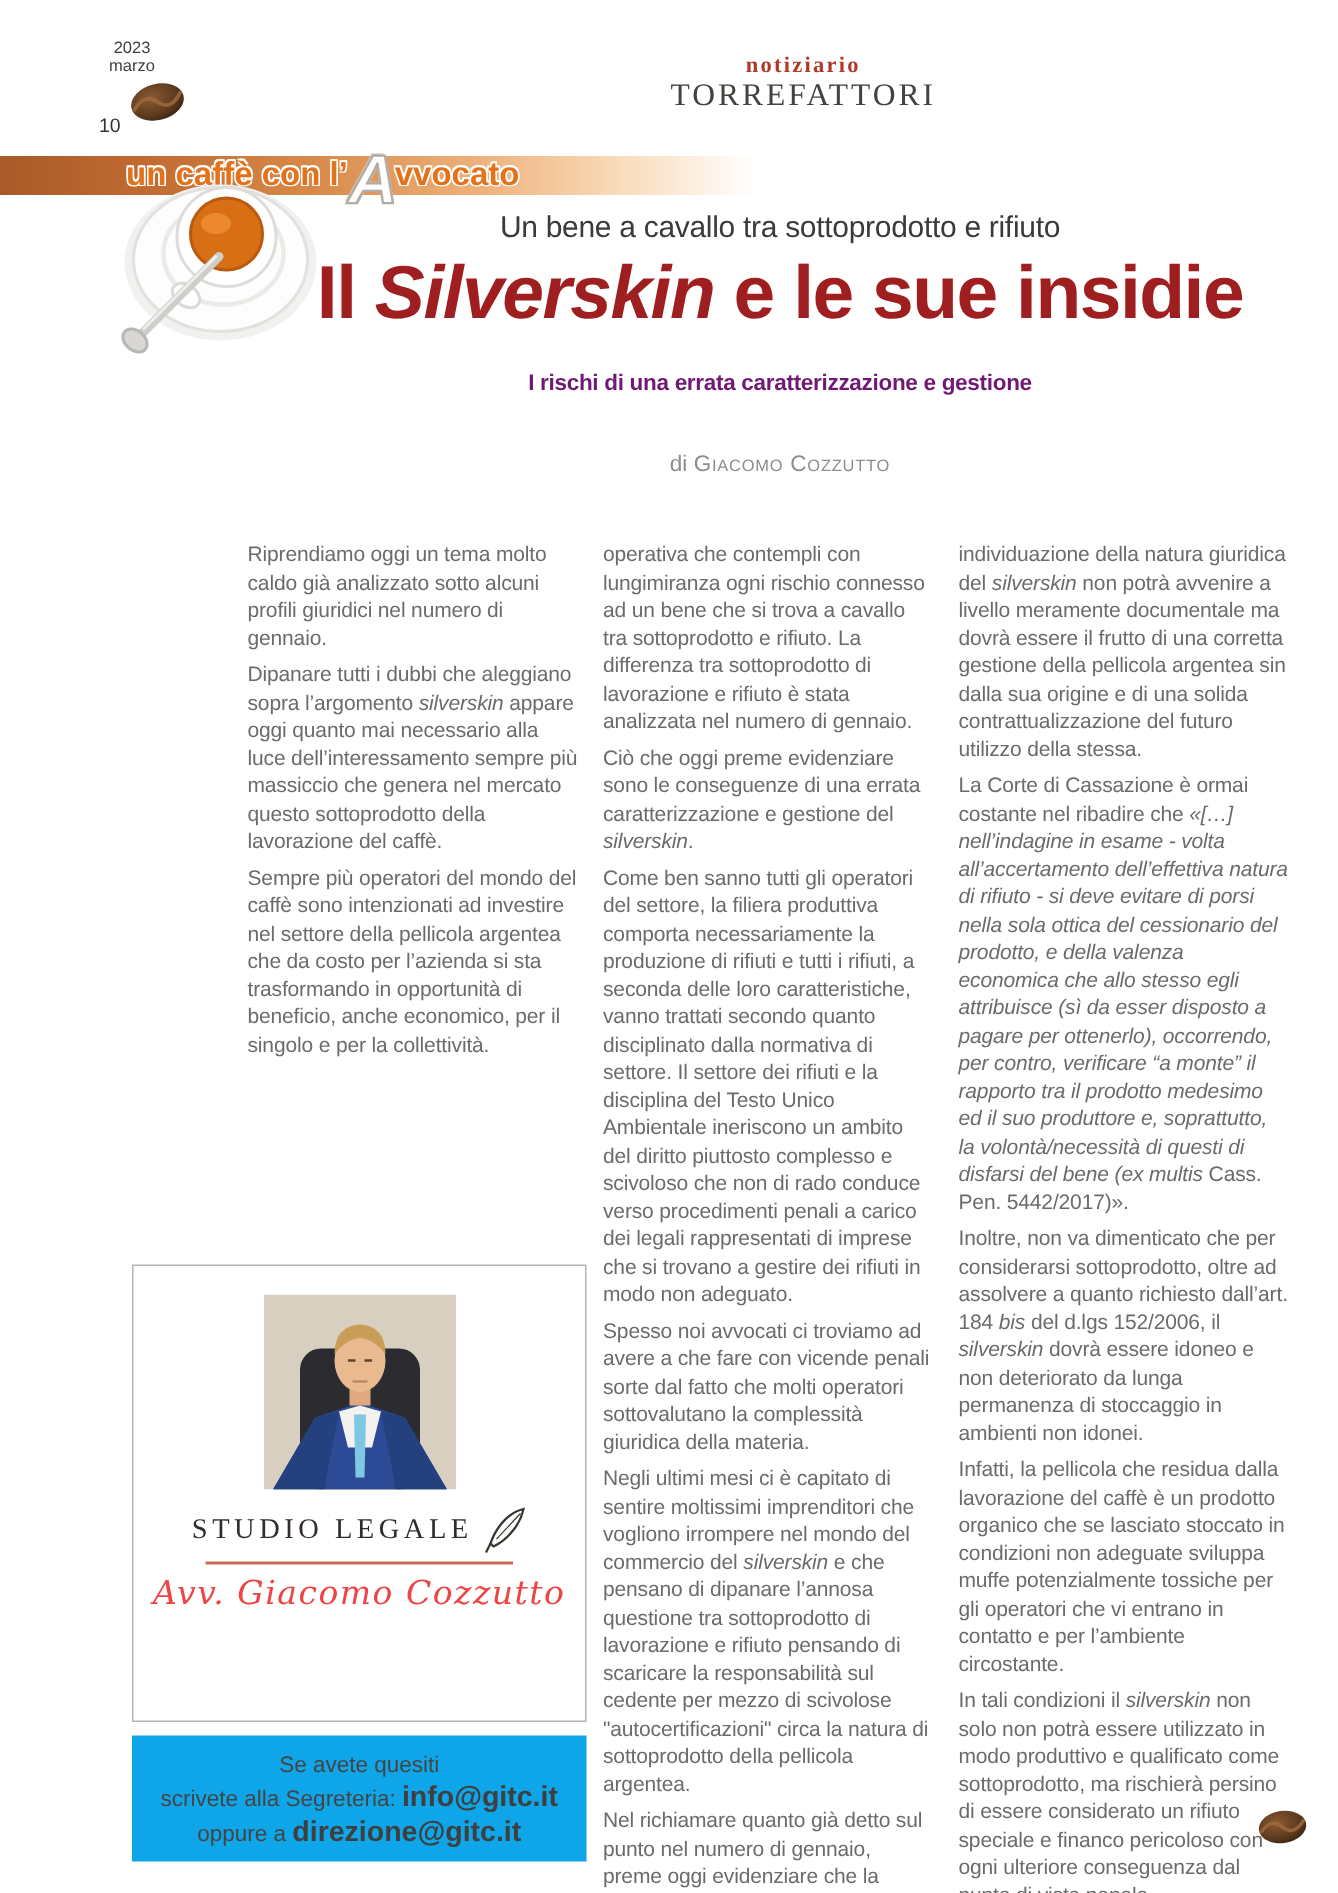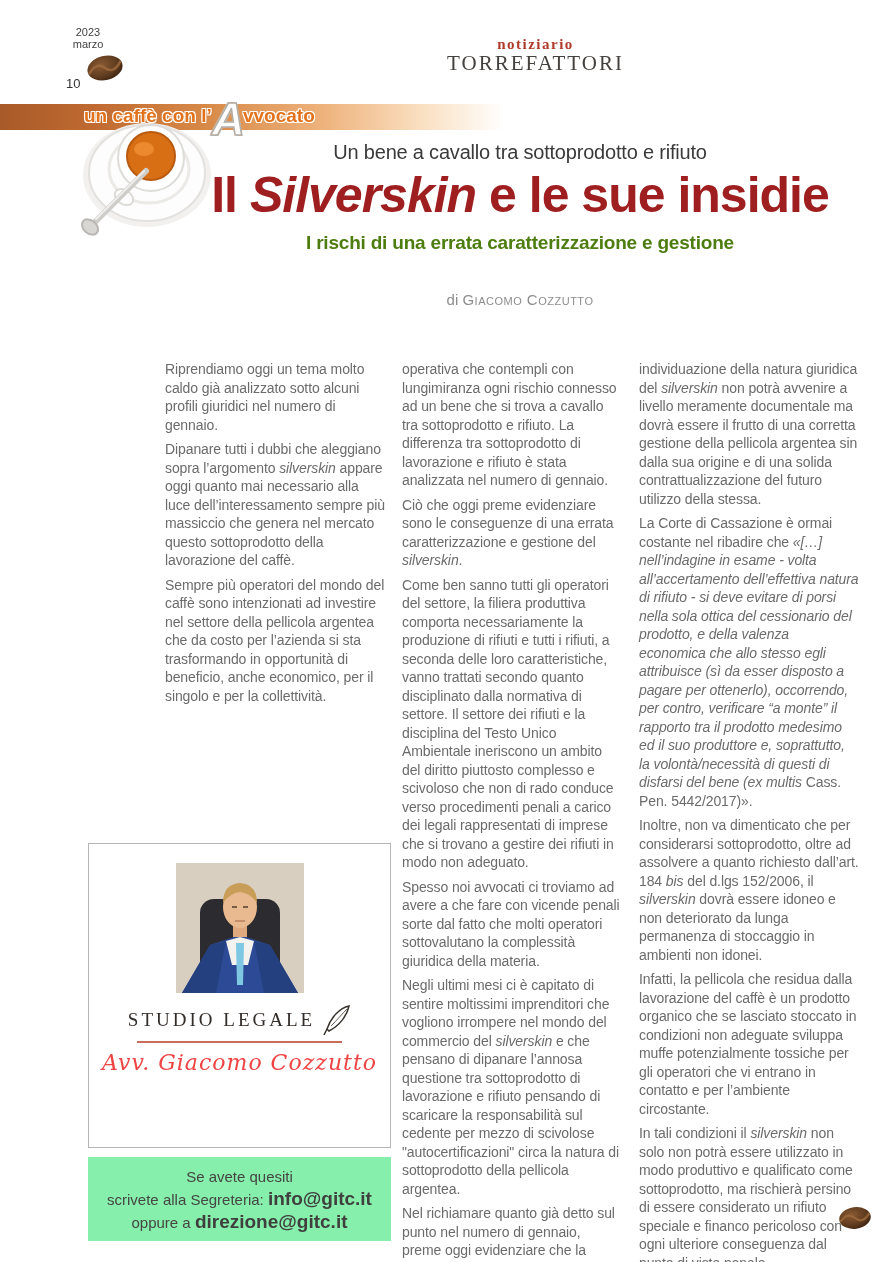--- a/index.html
+++ b/index.html
@@ -17,53 +17,53 @@
   
   .masthead{position:absolute;left:428px;top:36px;width:215px;text-align:center;
             font-family:"Liberation Serif", serif;}
   .masthead .m1{font-size:15px;font-weight:bold;color:#b03a2a;letter-spacing:1.5px;}
   .masthead .m2{font-size:21px;color:#45413e;letter-spacing:2px;margin-top:-2px;}
 
   
   .banner{position:absolute;left:0;top:104px;width:520px;height:26px;
           background:linear-gradient(to right,#a85a28 0%,#c06a31 18%,#d88a48 40%,#eeb27c 62%,#f9ddbd 80%,#ffffff 97%);}
   .banner-text{position:absolute;left:84px;top:99px;display:flex;align-items:flex-start;white-space:nowrap;}
-  .banner-word{font-size:19px;font-weight:bold;color:#e2731c;line-height:34px;
+  .banner-word{font-size:22px;font-weight:bold;color:#e2731c;line-height:34px;
         text-shadow:1px 1px 0 #fff,-1px -1px 0 #fff,1px -1px 0 #fff,-1px 1px 0 #fff,0 1px 0 #fff,0 -1px 0 #fff;}
   .banner-a{font-size:46px;font-weight:bold;font-style:italic;color:#fefefe;line-height:40px;
         margin:0 -2px 0 0;-webkit-text-stroke:1.5px #b3aca2;
         text-shadow:1px 1px 0 #c9c2b8,-1px -1px 0 #c9c2b8;}
 
   
   .headline{position:absolute;left:150px;top:141px;width:740px;text-align:center;}
   .kicker{font-size:20px;font-weight:normal;color:#3a3a3a;letter-spacing:-0.2px;}
   .title{font-size:50px;font-weight:bold;color:#9f1f20;letter-spacing:-1px;margin-top:3px;line-height:56px;}
   .title i{font-style:italic;}
-  .subtitle{font-size:19px;font-weight:bold;color:#4d7c0f;margin-top:9px;letter-spacing:-0.2px;}
+  .subtitle{font-size:15px;font-weight:bold;color:#701a75;margin-top:24px;letter-spacing:-0.2px;}
   .byline{margin-top:37px;font-size:15px;color:#8d8d8d;}
   .byline .name{font-variant:small-caps;letter-spacing:0.5px;}
 
   
   .columns{position:absolute;left:165px;top:360px;width:694px;display:flex;gap:17px;}
   .col{width:220px;font-size:14px;line-height:18.5px;color:#6b6b6b;letter-spacing:-0.1px;}
   .col p{margin:0 0 6px 0;}
   .col i{font-style:italic;}
 
   
   .studio-box{position:absolute;left:88px;top:843px;width:303px;height:305px;background:#fff;
               border:1px solid #b5b5b5;box-sizing:border-box;text-align:center;}
   .lawyer-photo{display:block;margin:19px auto 0;width:128px;height:130px;}
   .studio-head-row{display:flex;justify-content:center;align-items:center;gap:8px;margin-top:11px;}
   .studio-heading{font-family:"Liberation Serif", serif;font-size:19px;color:#332d2a;letter-spacing:3px;}
   .red-rule{width:205px;height:2px;background:#cb6c5a;margin:5px auto 7px;}
   .studio-name{font-family:"DejaVu Serif", serif;font-style:italic;font-size:22px;color:#ef4444;letter-spacing:1px;}
   .studio-desc{font-size:13px;line-height:16.5px;color:#555;text-align:left;margin:9px 12px 0;}
 
   
-  .contact-box{position:absolute;left:88px;top:1157px;width:303px;height:84px;background:#86efac;
+  .contact-box{position:absolute;left:88px;top:1157px;width:303px;height:84px;background:#0ea5e9;
                box-sizing:border-box;text-align:center;color:#454543;padding-top:9px;}
   .contact-box .l{font-size:15px;line-height:22px;}
   .contact-box .email{font-size:19px;font-weight:bold;color:#3f3f3d;text-decoration:none;}
 </style>
 </head>
 <body>
 
 <div id="page">
 
   <div class="issue">

